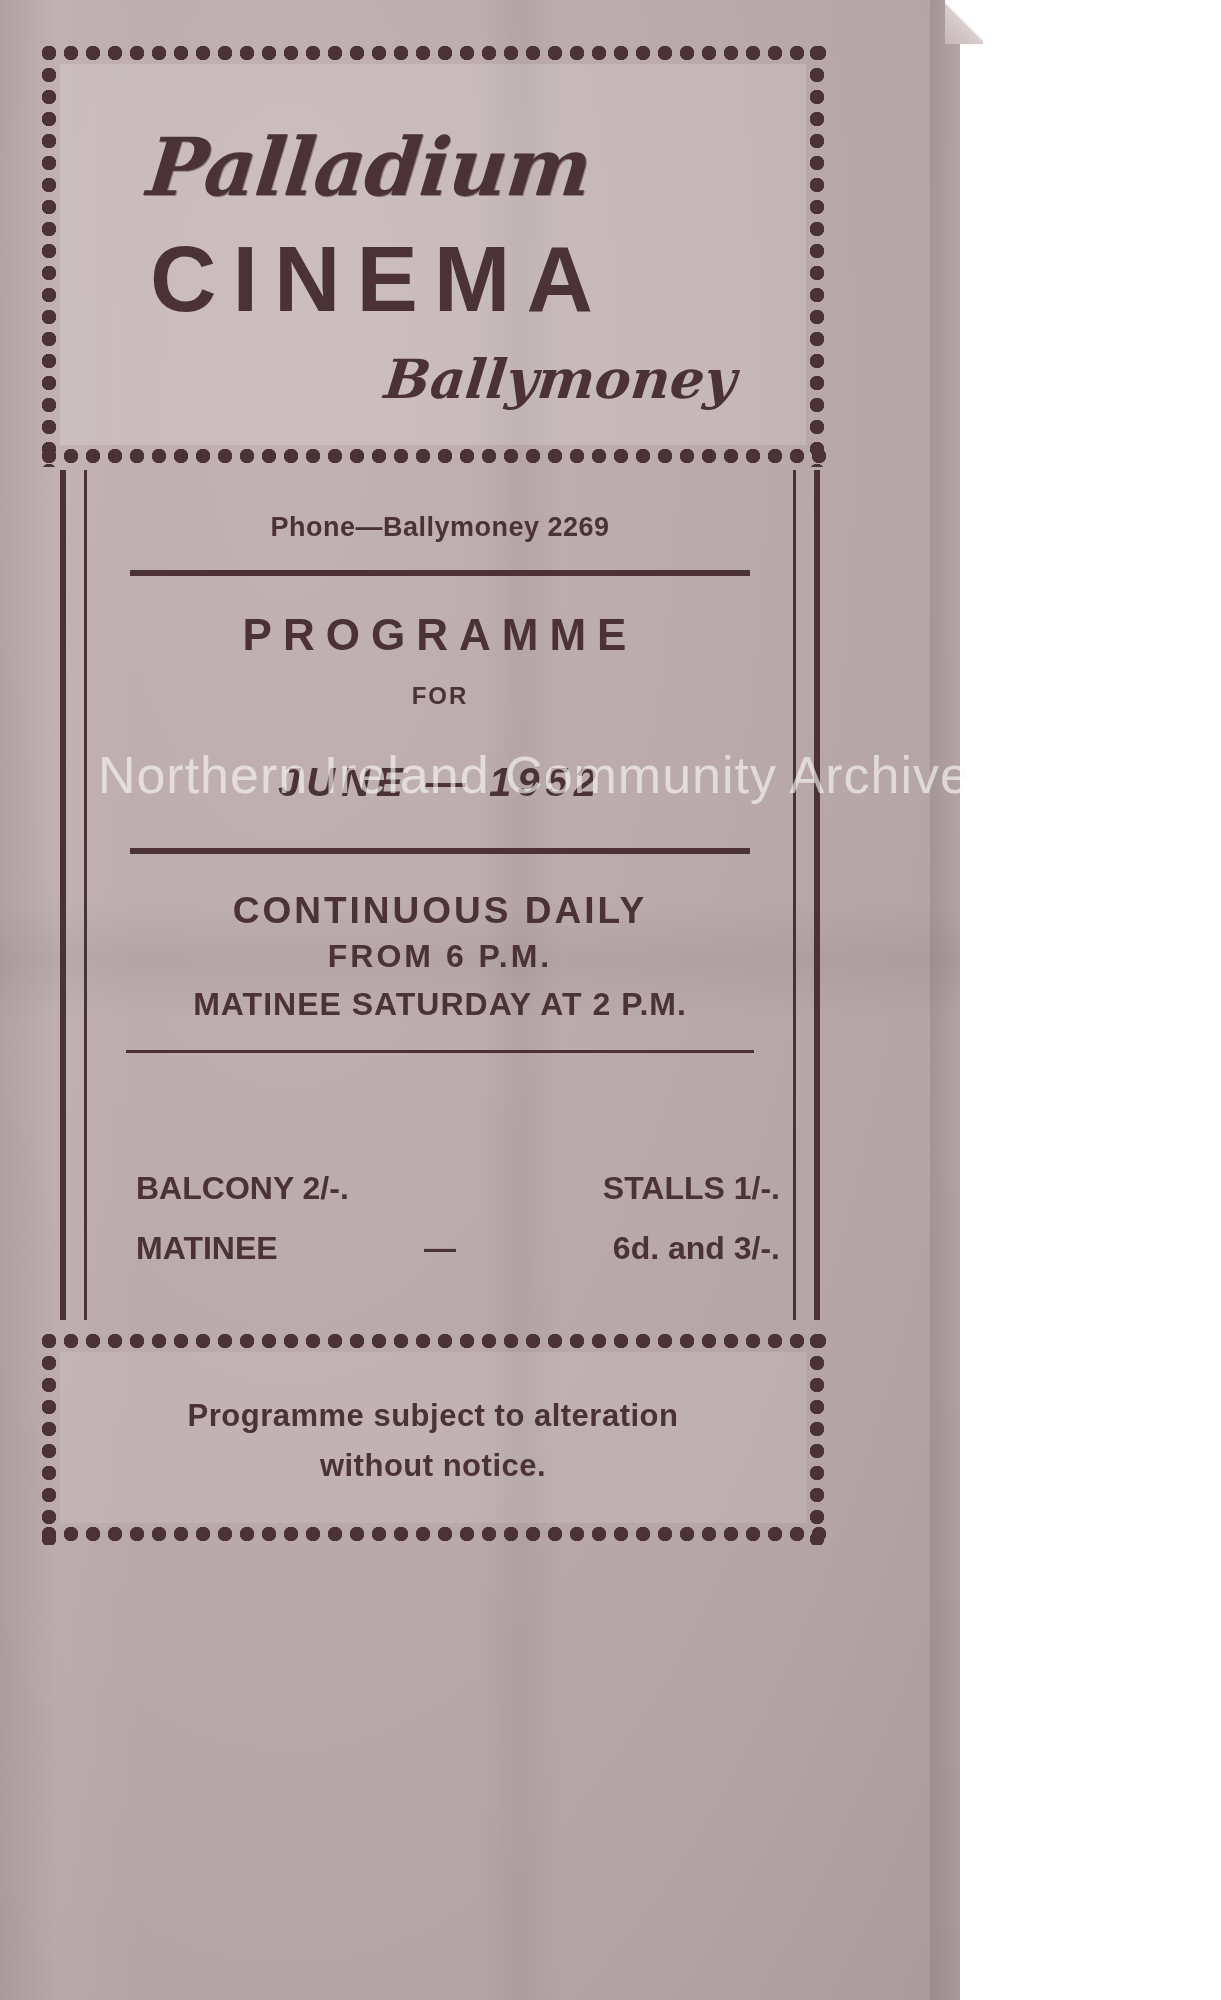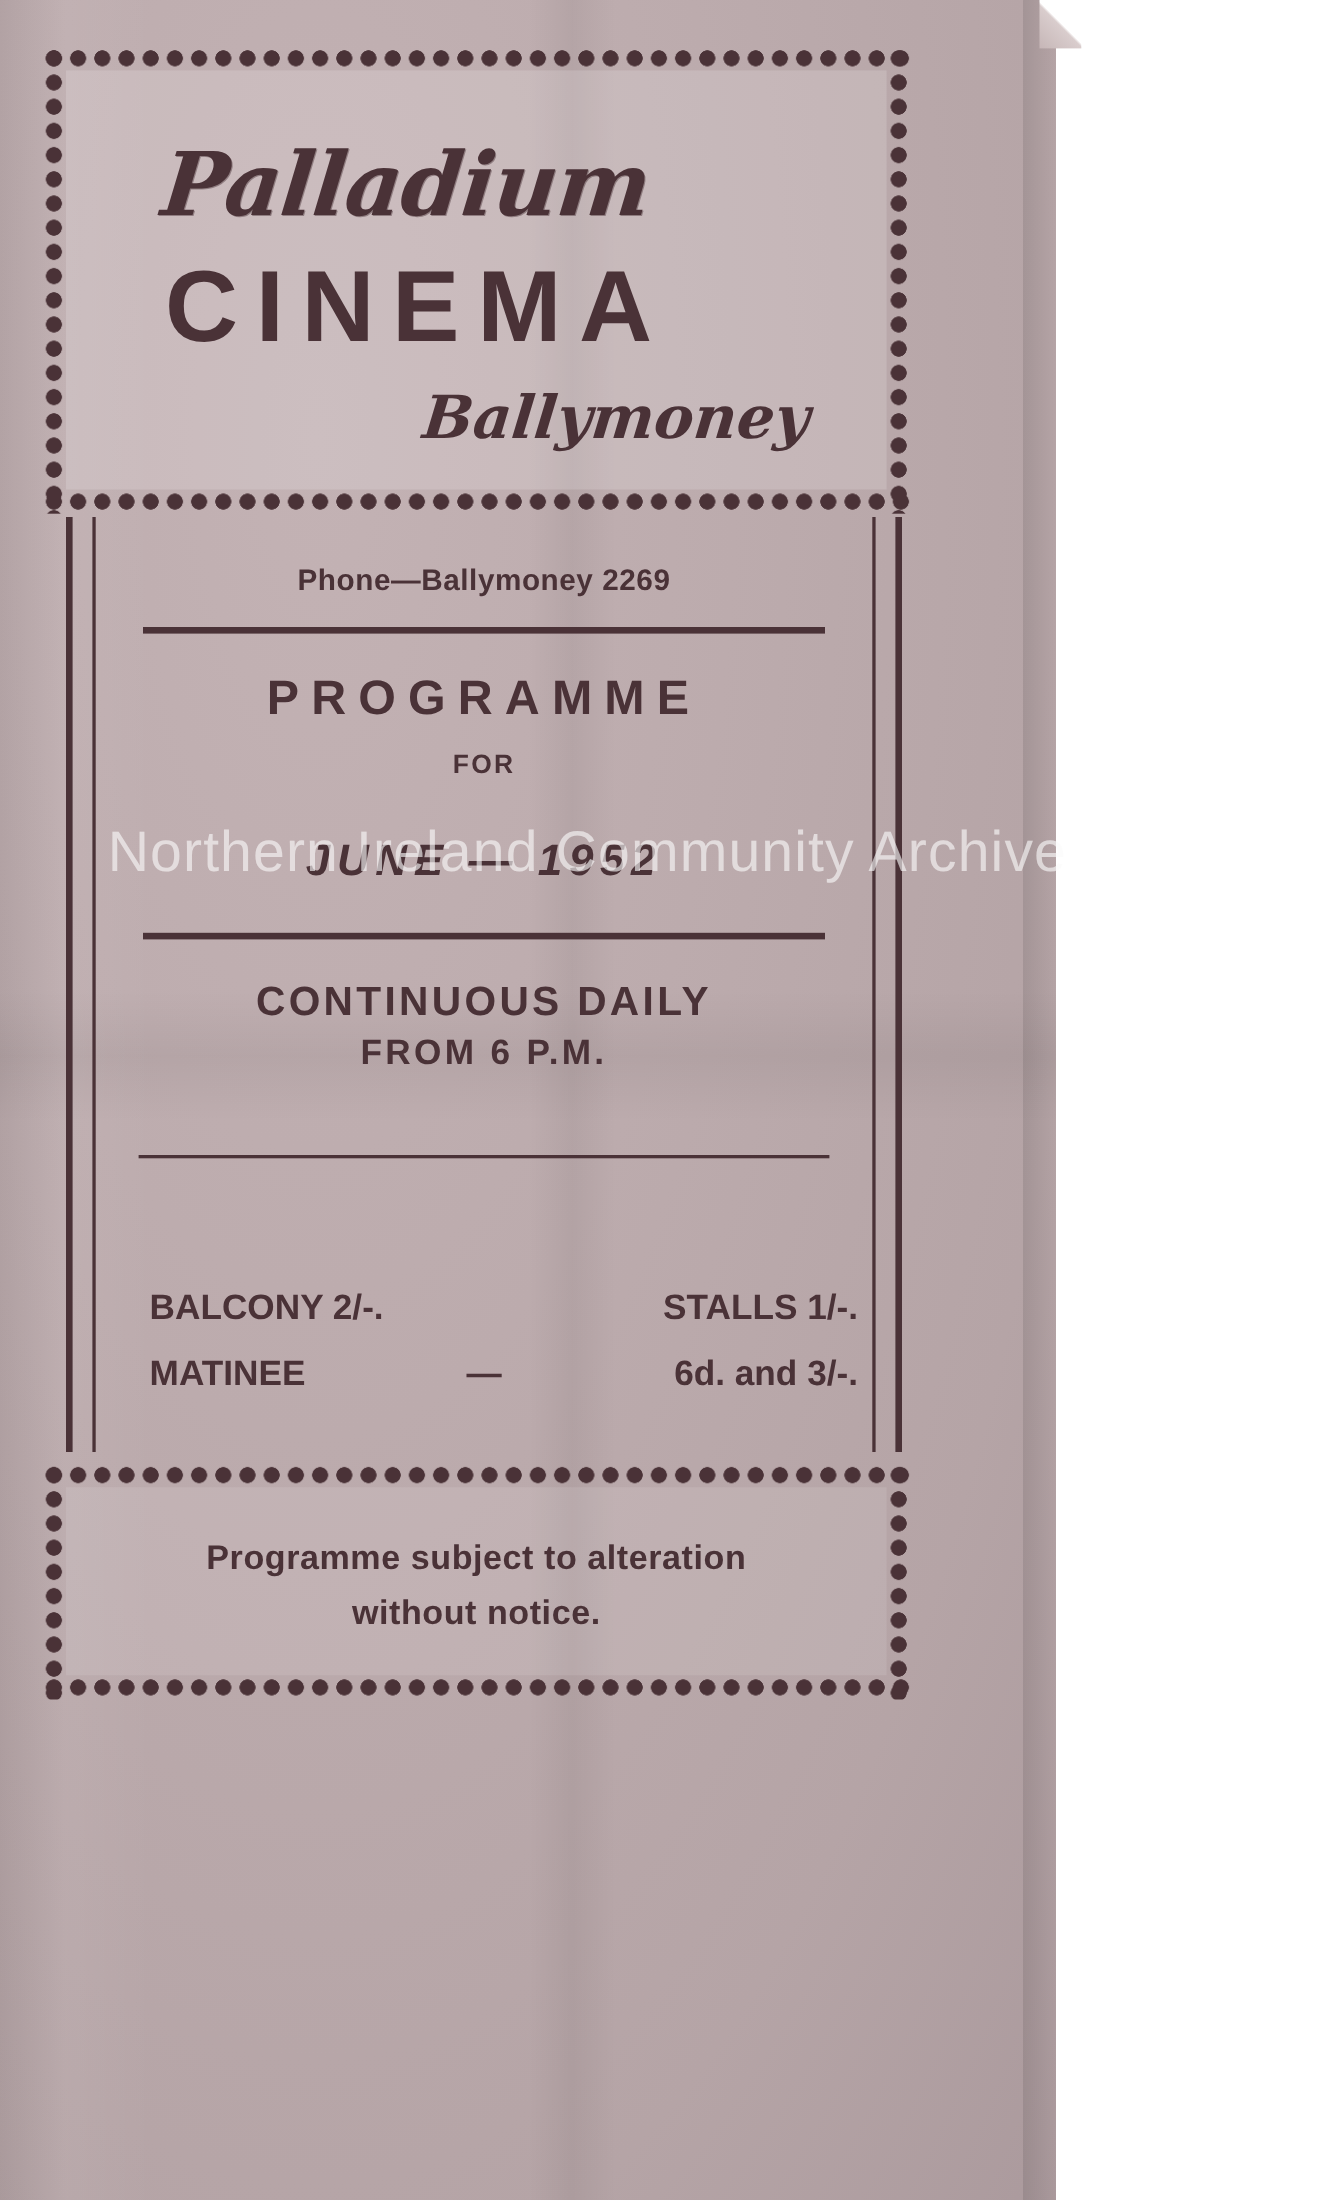--- a/index.html
+++ b/index.html
@@ -242,20 +242,21 @@
     <div class="hrule" style="left:70px; top:100px; width:620px;"></div>
 
     <div class="ctext programme">PROGRAMME</div>
     <div class="ctext for">FOR</div>
     <div class="ctext monthyear">JUNE — 1952</div>
 
     <div class="hrule" style="left:70px; top:378px; width:620px;"></div>
 
     <div class="ctext cont1">CONTINUOUS  DAILY</div>
     <div class="ctext cont2">FROM  6  P.M.</div>
+    <div class="ctext cont3">MATINEE SATURDAY AT  2  P.M.</div>
 
     <div class="hrule thin" style="left:66px; top:580px; width:628px;"></div>
 
 
     <div class="price-row r1">
       <span>BALCONY 2/-.</span>
       <span>STALLS 1/-.</span>
     </div>
 
     <div class="price-row r2">

